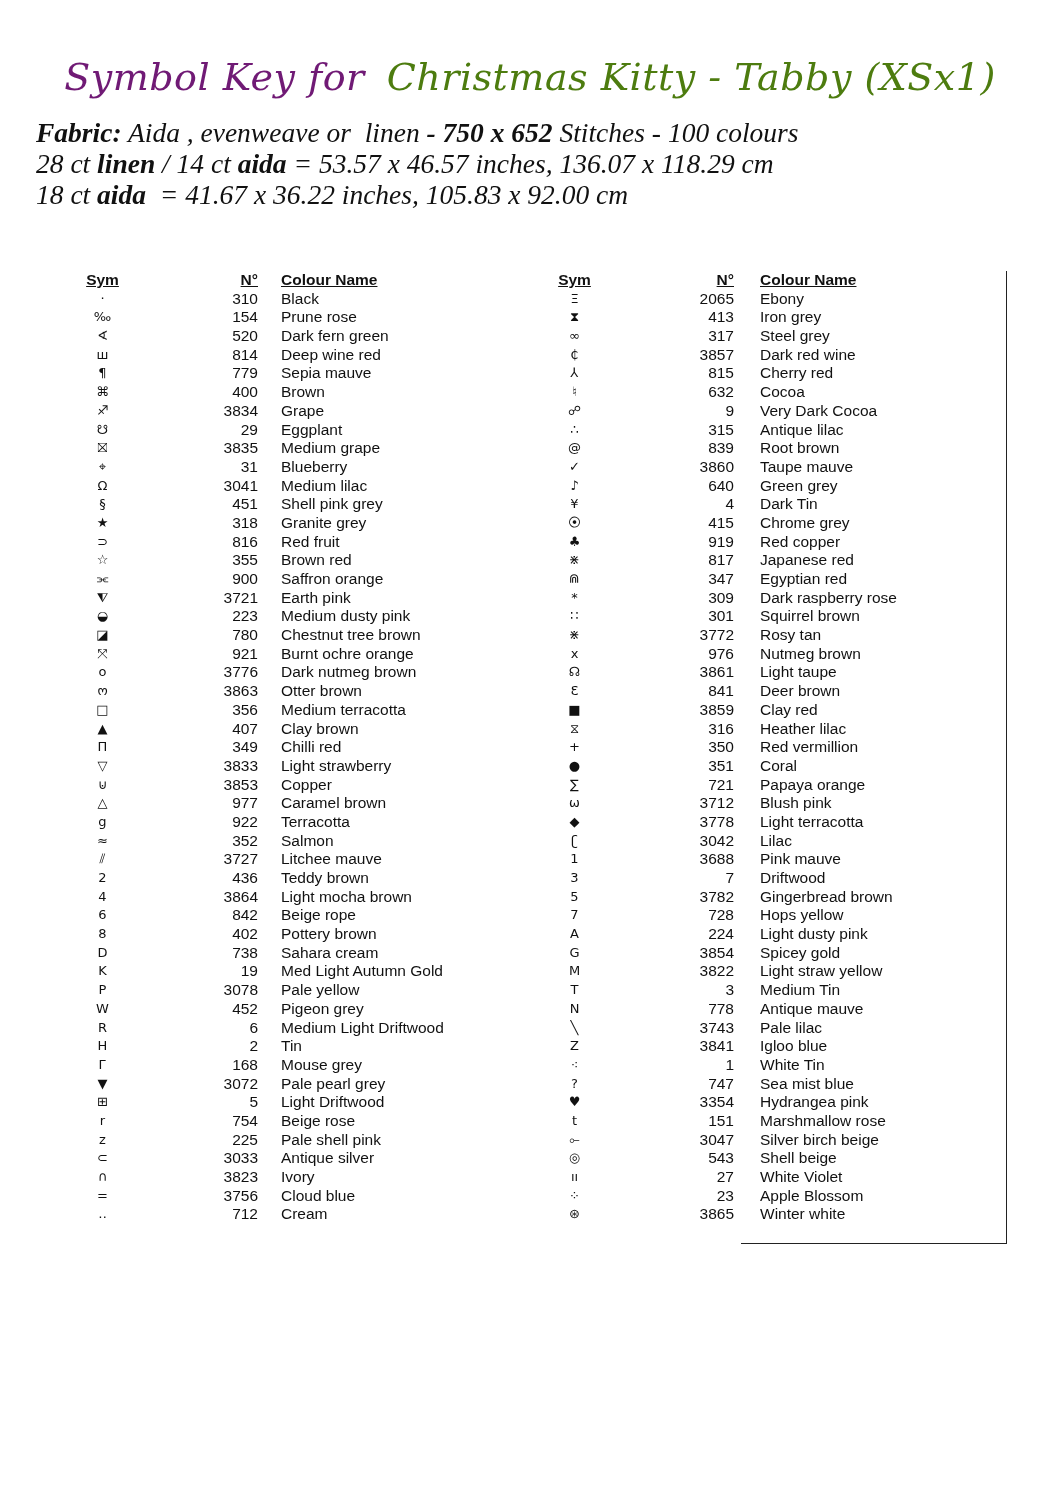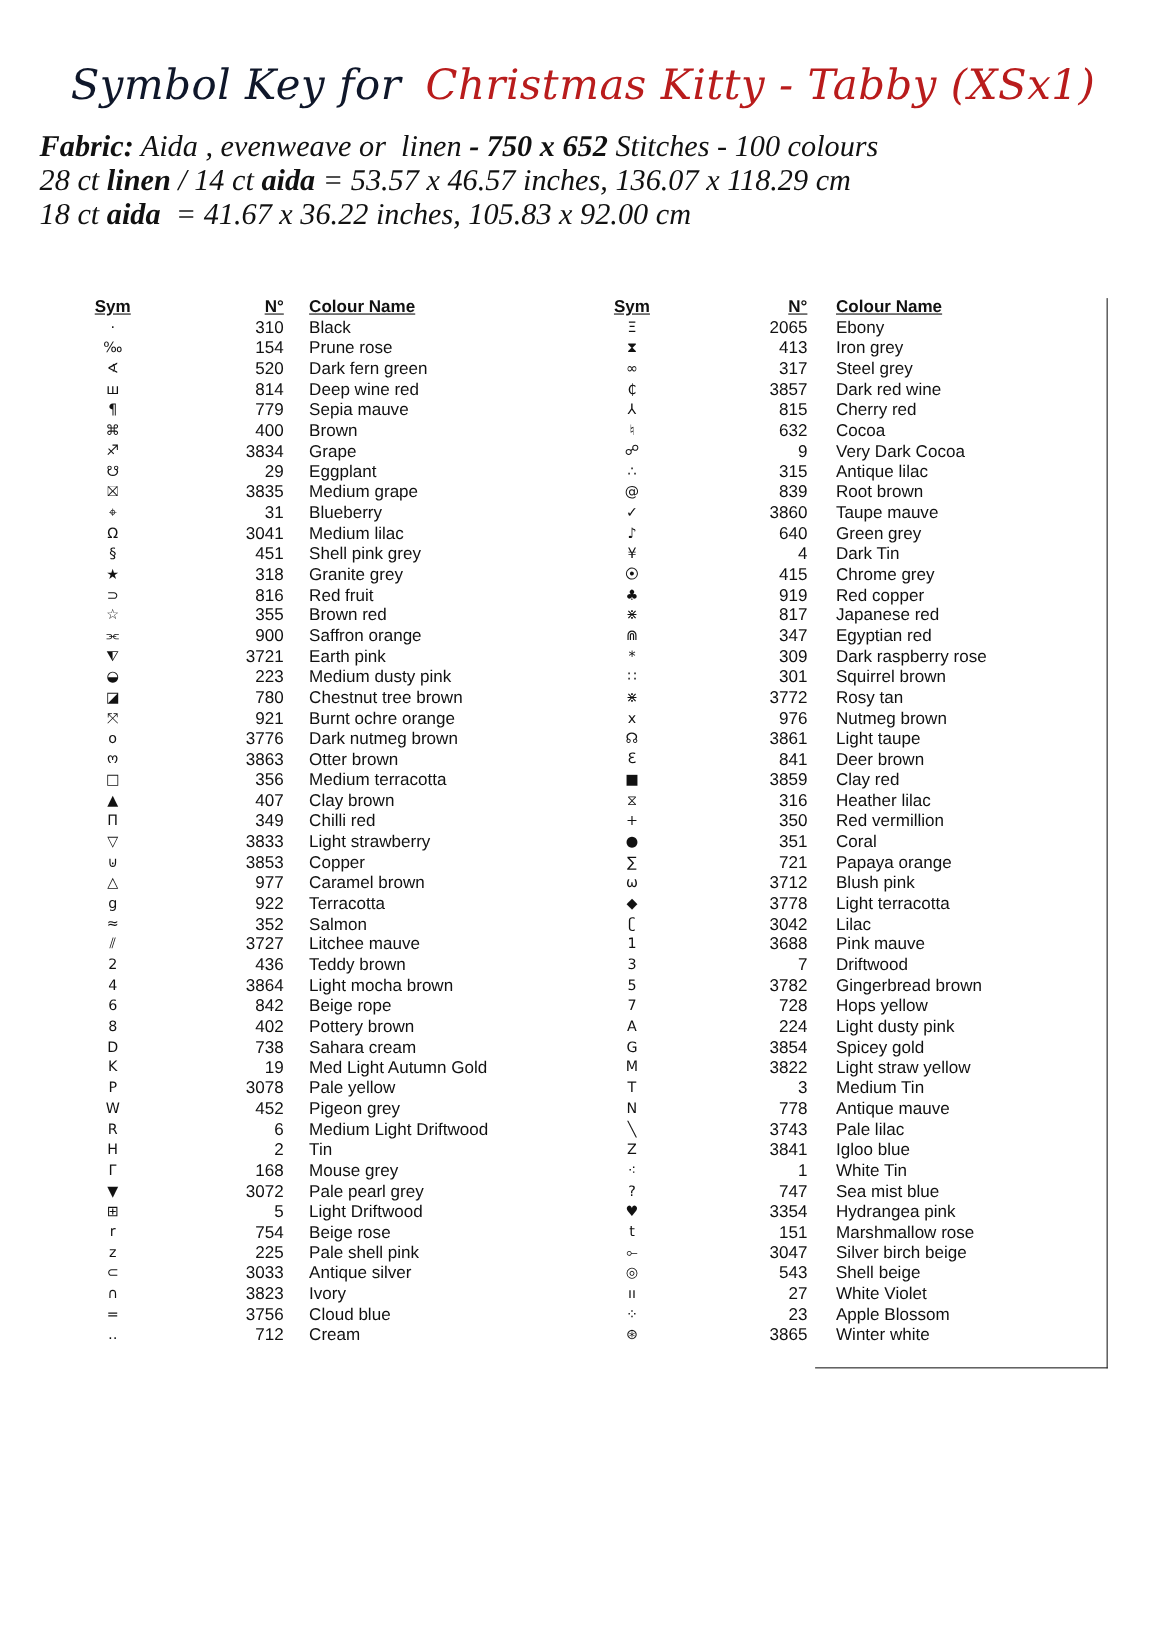--- a/index.html
+++ b/index.html
@@ -1,22 +1,22 @@
 <!DOCTYPE html>
 <html><head>
 <meta charset="utf-8">
 <style>
   html, body { margin: 0; padding: 0; background: #ffffff; }
   body { width: 1060px; height: 1500px; position: relative; overflow: hidden; color: #111; }
   .title {
     position: absolute; left: 0; top: 55px; width: 1060px; text-align: center;
     font-family: "DejaVu Serif", serif; font-style: italic; font-size: 38px; letter-spacing: 0.5px;
   }
-  .title .t1 { color: #0f172a; margin-right: 22px; }
-  .title .t2 { color: #b91c1c; }
+  .title .t1 { color: #701a75; margin-right: 22px; }
+  .title .t2 { color: #4d7c0f; }
   .specs { position: absolute; left: 36px; top: 117px; font-family: "Liberation Serif", serif; font-style: italic; font-size: 27.5px; line-height: 31px; color: #111; }
   .specs .line { white-space: pre; }
   .specs b { font-weight: bold; }
   .tbl { position: absolute; top: 271px; font-family: "Liberation Sans", sans-serif; font-size: 15.5px; }
   .row { height: 18.7px; line-height: 18.7px; position: relative; white-space: nowrap; }
   .hdr { font-weight: bold; }
   .hdr span { text-decoration: underline; text-align: center; }
   .c-sym { position: absolute; text-align: center; font-family: "DejaVu Sans", sans-serif; font-size: 13px; }
   .hdr .c-sym { font-family: "Liberation Sans", sans-serif; font-size: 15.5px; }
   .c-num { position: absolute; text-align: right; }

